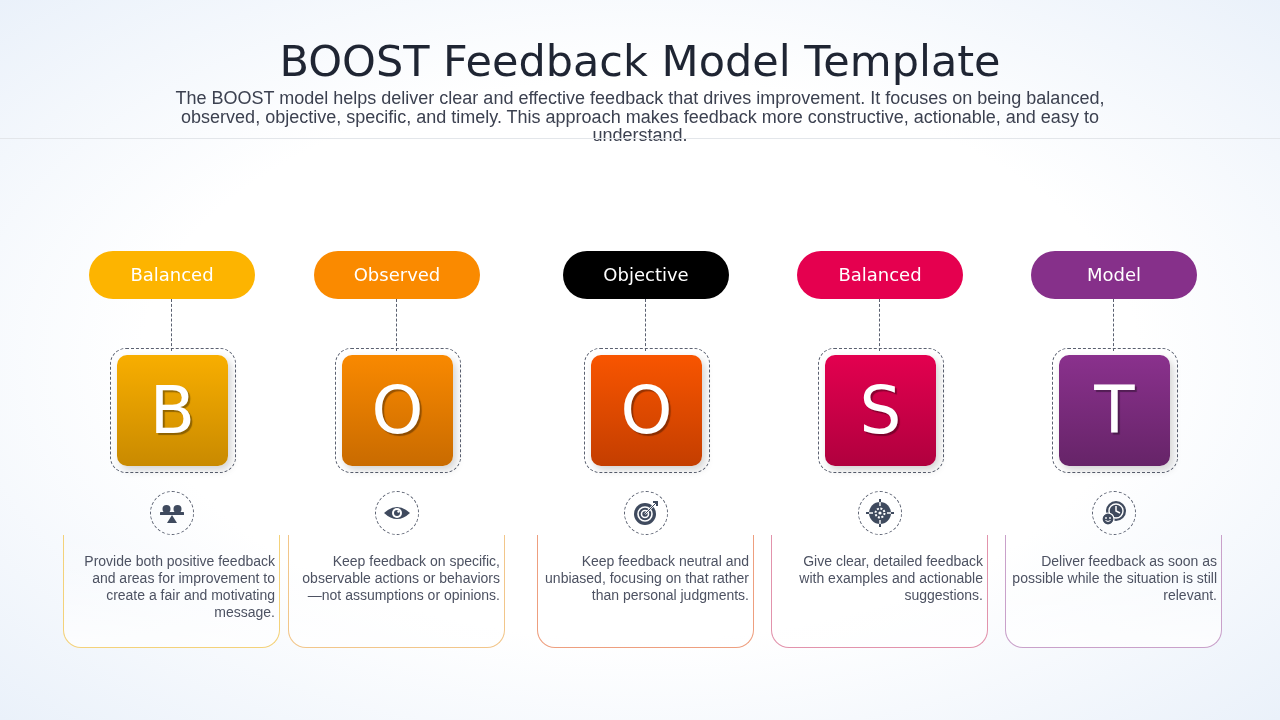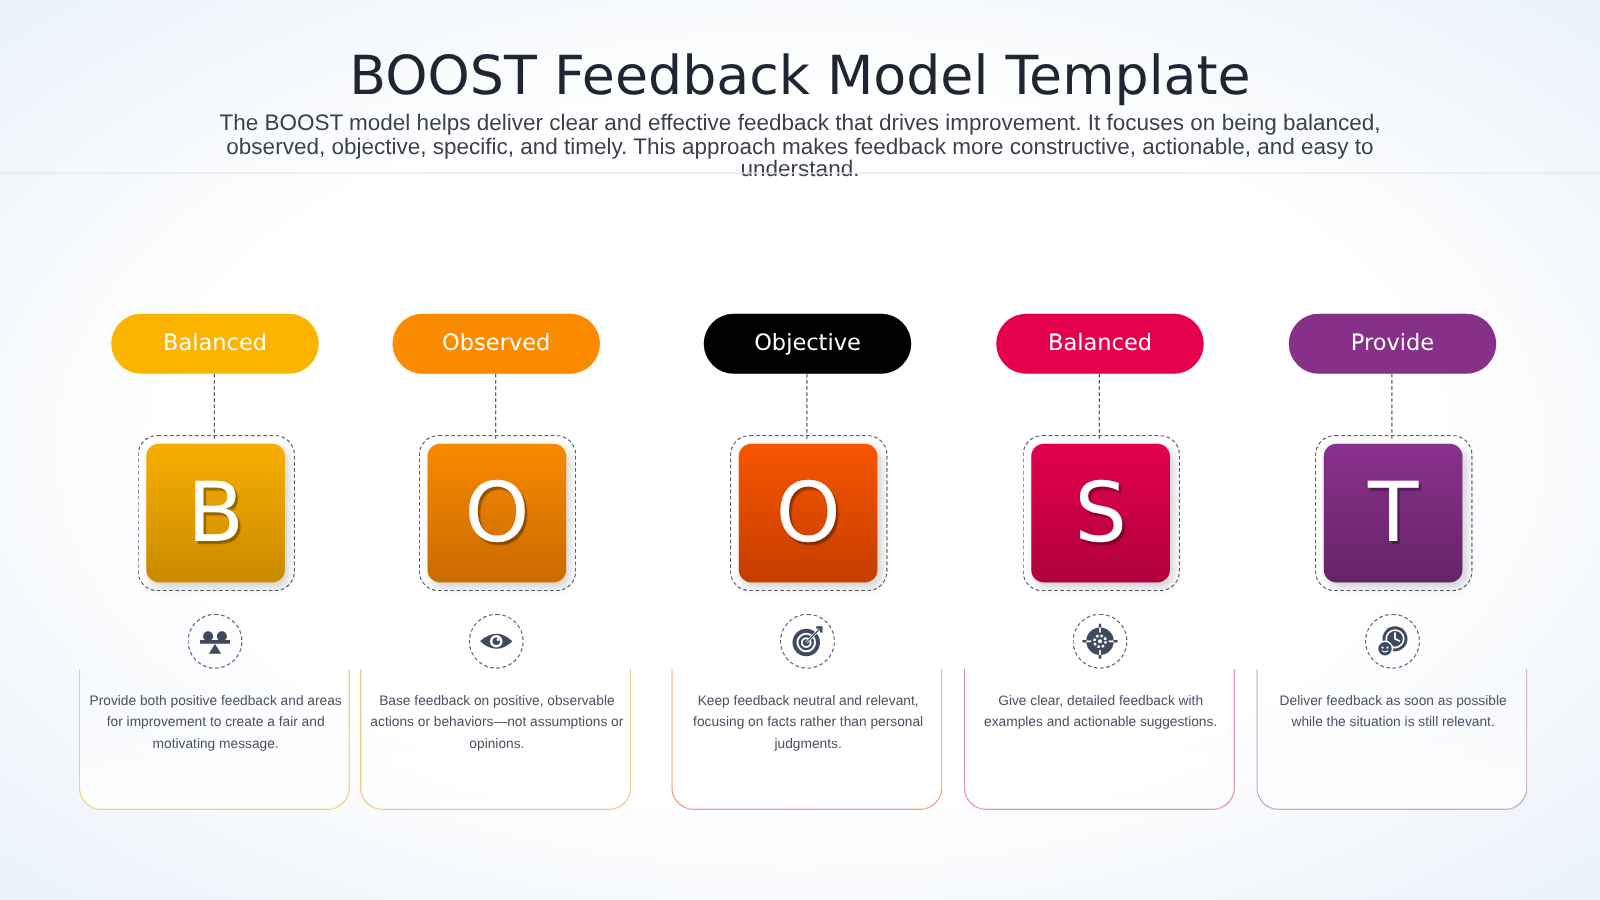--- a/index.html
+++ b/index.html
@@ -52,21 +52,21 @@
   .icon-circle svg { width: 30px; height: 30px; }
   .desc-box {
     position: absolute; top: 500px; left: 0; width: 217px; height: 113px;
     border-radius: 0 0 18px 18px;
     border-left: 1px solid; border-right: 1px solid; border-bottom: 1px solid;
     border-top: none;
     background: linear-gradient(#ffffff00, #ffffffcc);
   }
   .desc-text {
     position: absolute; top: 18px; left: 6px; width: 205px;
-    font-size: 11px; line-height: 17px; color: #4d5262; text-align: center;
+    font-size: 14px; line-height: 17px; color: #4d5262; text-align: right;
     font-family: "Liberation Sans", sans-serif;
   }
 </style>
 </head>
 <body>
 
 <div class="header">
   <div class="title">BOOST Feedback Model Template</div>
   <div class="subtitle">The BOOST model helps deliver clear and effective feedback that drives improvement. It focuses on being balanced, observed, objective, specific, and timely. This approach makes feedback more constructive, actionable, and easy to understand.</div>
 </div>
@@ -97,40 +97,40 @@
     <div class="letter-box" style="background:linear-gradient(#F98900, #C96B00)">O</div>
     <div class="icon-circle">
         <svg viewBox="0 0 30 30">
           <path d="M2 15 Q15 3 28 15 Q15 27 2 15 Z" fill="#3f4a5e"></path>
           <circle cx="15" cy="15" r="5" fill="#fff"></circle>
           <circle cx="15" cy="15" r="3" fill="#3f4a5e"></circle>
           <circle cx="16.5" cy="13.5" r="1.2" fill="#fff"></circle>
         </svg>
       </div>
     <div class="desc-box" style="border-color:#F2C68A">
-      <div class="desc-text">Base feedback on positive, observable actions or behaviors—not assumptions or opinions.</div>
+      <div class="desc-text">Keep feedback on specific, observable actions or behaviors—not assumptions or opinions.</div>
     </div>
     </div>
     <div class="col" style="left: 537px;">
     <div class="pill" style="background:#000000">Objective</div>
     <div class="connector"></div>
     <div class="letter-frame"></div>
     <div class="letter-box" style="background:linear-gradient(#F85500, #C43E00)">O</div>
     <div class="icon-circle">
         <svg viewBox="0 0 30 30">
           <circle cx="14" cy="16" r="11" fill="#3f4a5e"></circle>
           <circle cx="14" cy="16" r="7" fill="none" stroke="#fff" stroke-width="1.6"></circle>
           <circle cx="14" cy="16" r="3.5" fill="none" stroke="#fff" stroke-width="1.6"></circle>
           <path d="M14 16 L25 5" stroke="#fff" stroke-width="2"></path>
           <path d="M14 16 L25 5" stroke="#3f4a5e" stroke-width="1"></path>
           <path d="M22 4 L26 4 L26 8" fill="none" stroke="#3f4a5e" stroke-width="2"></path>
         </svg>
       </div>
     <div class="desc-box" style="border-color:#EE9F7F">
-      <div class="desc-text">Keep feedback neutral and relevant, focusing on facts rather than personal judgments.</div>
+      <div class="desc-text">Keep feedback neutral and unbiased, focusing on that rather than personal judgments.</div>
     </div>
     </div>
     <div class="col" style="left: 771px;">
     <div class="pill" style="background:#E5004F">Balanced</div>
     <div class="connector"></div>
     <div class="letter-frame"></div>
     <div class="letter-box" style="background:linear-gradient(#E3004F, #B0003E)">S</div>
     <div class="icon-circle">
         <svg viewBox="0 0 30 30">
           <circle cx="15" cy="15" r="11" fill="#3f4a5e"></circle>
@@ -138,21 +138,21 @@
           <path d="M15 4 V8 M15 22 V26 M4 15 H8 M22 15 H26" stroke="#fff" stroke-width="1.4"></path>
           <circle cx="15" cy="15" r="4.5" fill="none" stroke="#fff" stroke-width="2" stroke-dasharray="2 1.5"></circle>
           <circle cx="15" cy="15" r="1.6" fill="#fff"></circle>
         </svg>
       </div>
     <div class="desc-box" style="border-color:#E293AC">
       <div class="desc-text">Give clear, detailed feedback with examples and actionable suggestions.</div>
     </div>
     </div>
     <div class="col" style="left: 1005px;">
-    <div class="pill" style="background:#86308A">Provide</div>
+    <div class="pill" style="background:#86308A">Model</div>
     <div class="connector"></div>
     <div class="letter-frame"></div>
     <div class="letter-box" style="background:linear-gradient(#8A318D, #662468)">T</div>
     <div class="icon-circle">
         <svg viewBox="0 0 30 30">
           <circle cx="17" cy="13" r="10" fill="#3f4a5e"></circle>
           <circle cx="17" cy="13" r="7" fill="none" stroke="#fff" stroke-width="1.4"></circle>
           <path d="M17 8 V13 L21 15" fill="none" stroke="#fff" stroke-width="1.5"></path>
           <circle cx="9" cy="21" r="6" fill="#3f4a5e" stroke="#fff" stroke-width="1.2"></circle>
           <circle cx="7" cy="20" r="0.9" fill="#fff"></circle>

